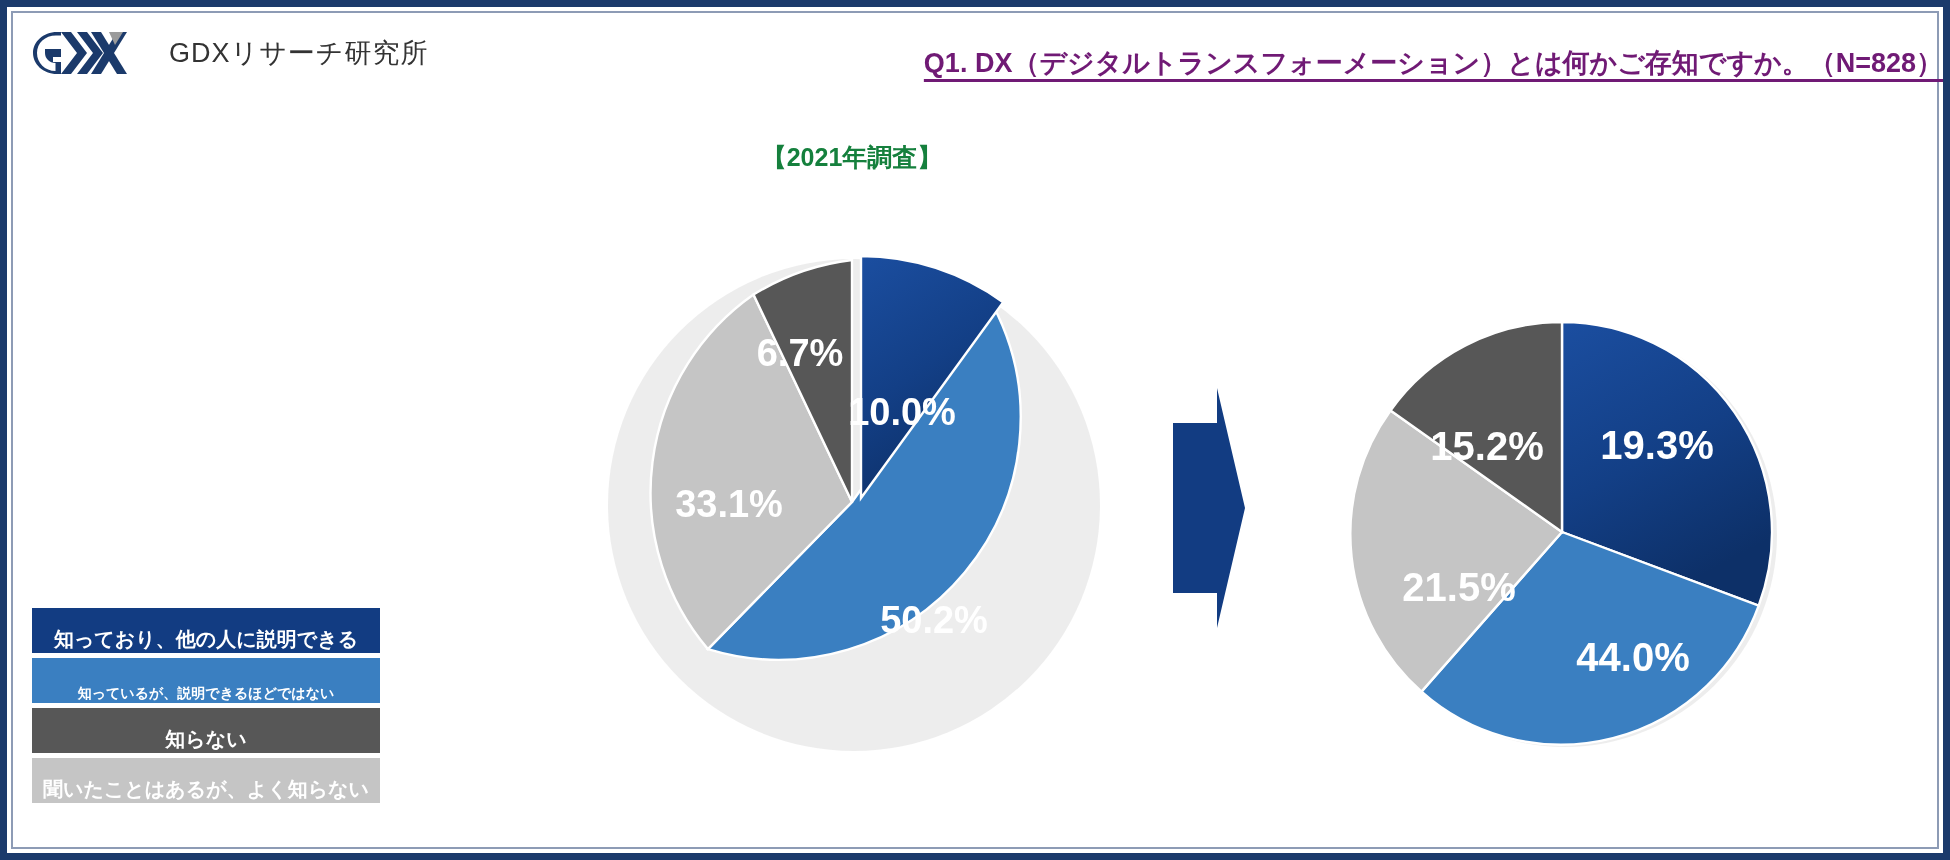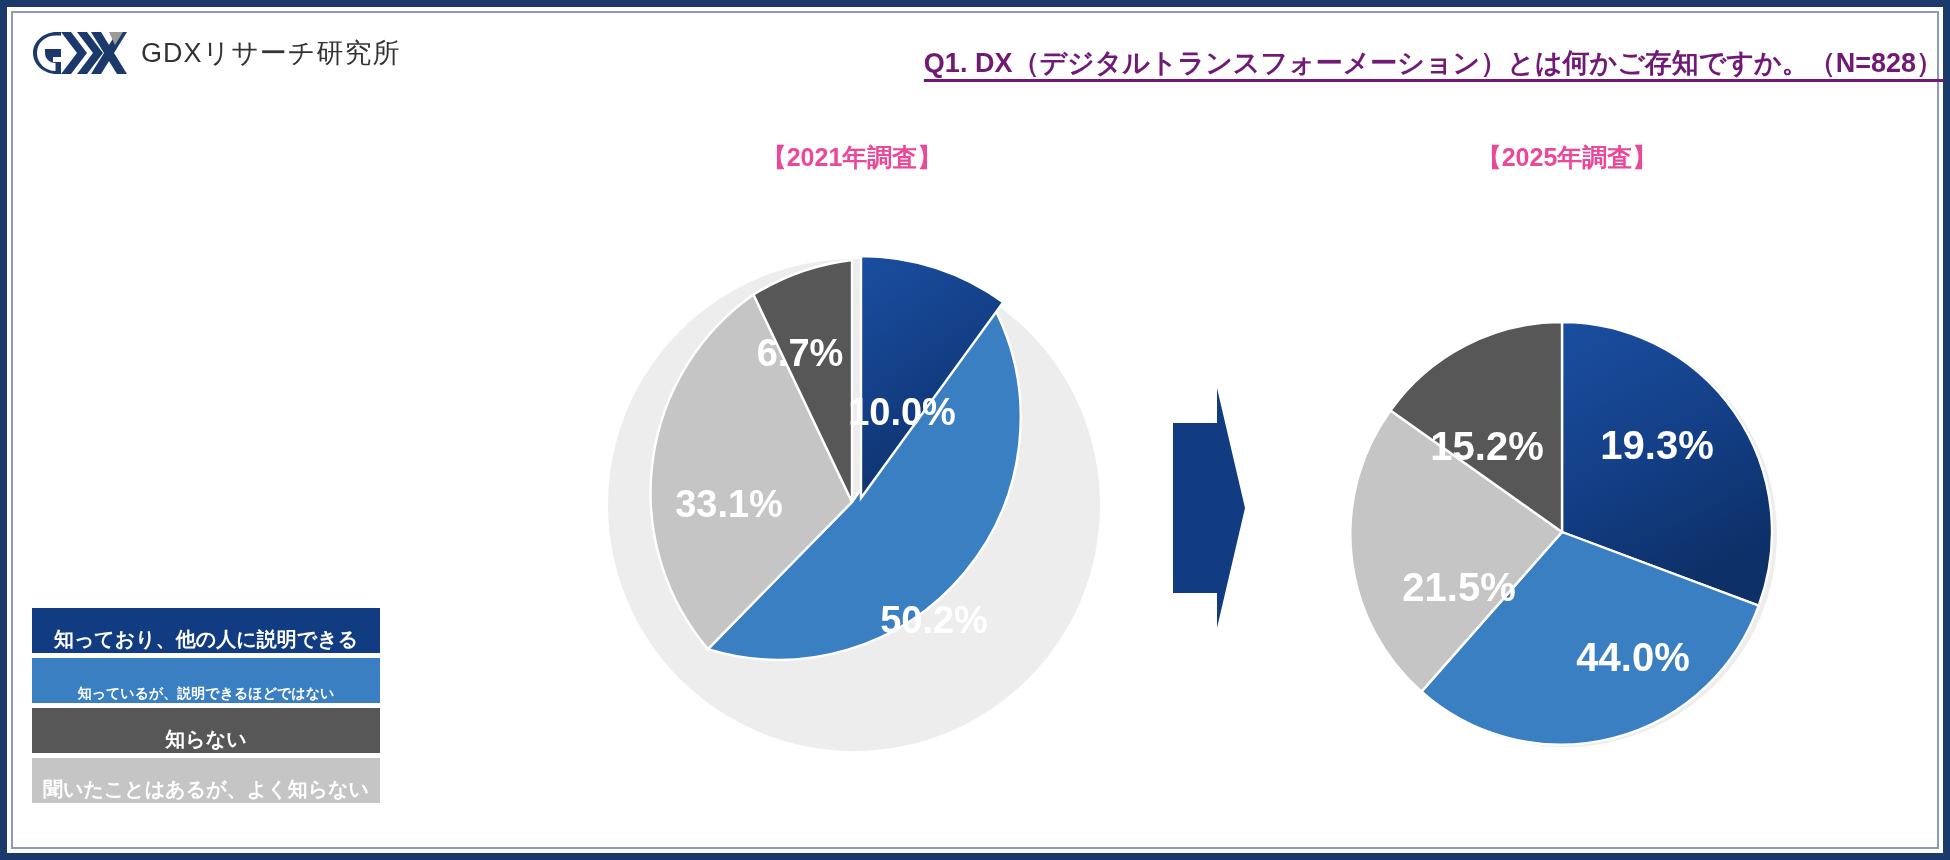--- a/index.html
+++ b/index.html
@@ -27,20 +27,21 @@
   
   #logo-block{
     position:absolute;left:24px;top:22px;
     display:flex;align-items:center;gap:14px;
   }
   #logo-mark{width:96px;height:48px;display:block;}
   #logo-text{
     font-size:27px;color:#333333;letter-spacing:1px;
     font-family:"Liberation Sans","DejaVu Sans",sans-serif;
     white-space:nowrap;
+    margin-left:28px;
   }
 
   
   #page-title{
     position:absolute;top:38px;left:0;width:100%;
     text-align:right;
     color:#701a75;
     font-size:27px;
     font-weight:bold;
     letter-spacing:0px;
@@ -49,21 +50,21 @@
     text-underline-offset:7px;
     text-decoration-thickness:2.5px;
   }
 
   
   .chart-title{
     position:absolute;
     text-align:center;
     font-size:25px;
     font-weight:bold;
-    color:#ec4899;
+    color:#15803d;
     white-space:nowrap;
   }
   #title-2021{left:575px;top:134px;width:540px;}
   #title-2025{left:1290px;top:134px;width:540px;}
 
   .pie-wrap{position:absolute;}
   #pie-2021{left:565px;top:215px;width:560px;height:560px;}
   #pie-2025{left:1340px;top:310px;width:430px;height:430px;}
 
   .pie-svg{display:block;width:100%;height:100%;overflow:visible;}
@@ -154,21 +155,20 @@
       <text class="pct-label" x="228" y="131" font-size="38">6.7%</text>
     </svg>
   </div>
 
   <div id="arrow">
     <svg viewBox="0 0 92 240">
       <path d="M64 0 L92 120 L64 240 L64 205 L20 205 L20 35 L64 35 Z" fill="#123C82"></path>
     </svg>
   </div>
 
-  <div class="chart-title" id="title-2025">【2025年調査】</div>
 
   <div class="pie-wrap" id="pie-2025">
     <svg class="pie-svg" viewBox="0 0 430 430">
       <defs>
         <linearGradient id="g25navy" x1="0" y1="0" x2="0.4" y2="1">
           <stop offset="0%" stop-color="#1b4ea0"></stop>
           <stop offset="55%" stop-color="#133f86"></stop>
           <stop offset="100%" stop-color="#0d3068"></stop>
         </linearGradient>
       </defs>

